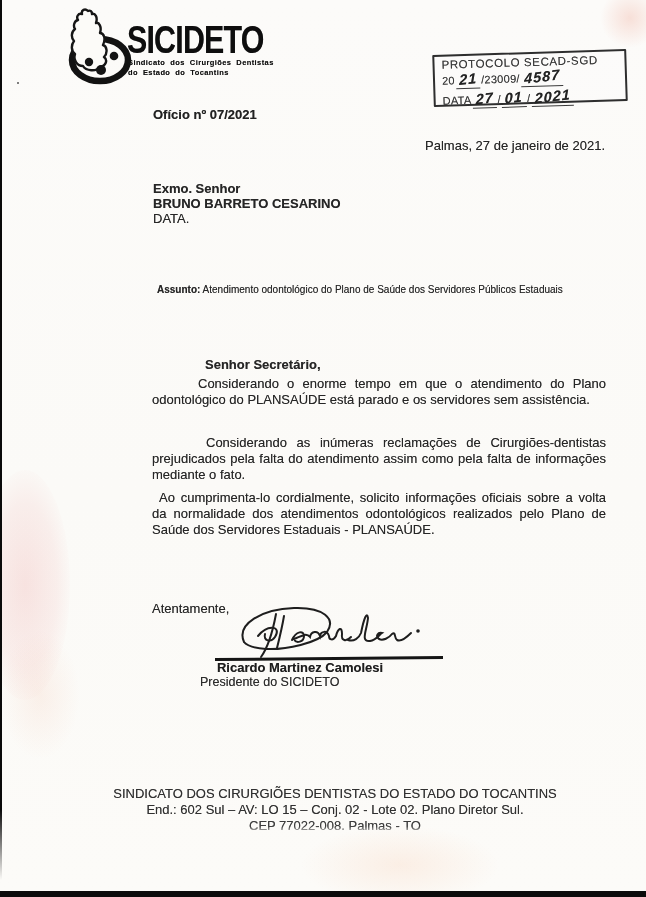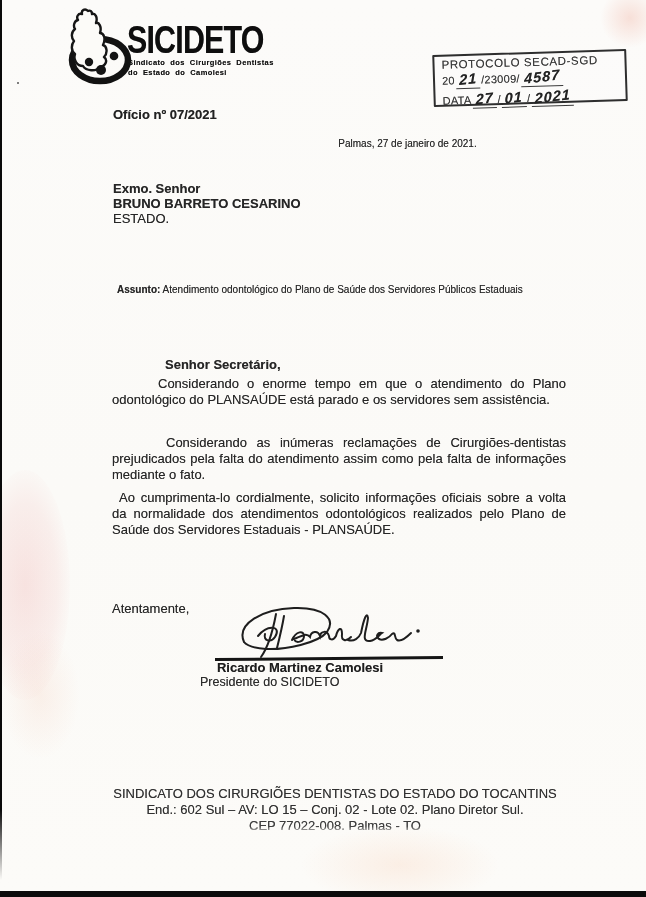--- a/index.html
+++ b/index.html
@@ -43,24 +43,24 @@
   .stamp-row { display:flex; align-items:baseline; white-space:nowrap; }
   .stamp-r1 { font-size:11.5px; letter-spacing:0.6px; font-weight:400; margin-top:1px; }
   .stamp-print { font-size:11px; letter-spacing:0.3px; }
   .hw-slot { border-bottom:1.5px solid #3a3a3a; padding:0 3px; margin:0 1px; }
   .hw { display:inline-block; font-style:italic; font-weight:bold; font-size:14.5px;
     letter-spacing:1px; color:#232323; transform:rotate(-5deg) skewX(-6deg); }
   .stamp-r2 { margin-top:0px; }
   .stamp-r3 { margin-top:1px; }
 
   
-  .abs { position:absolute; }
+  .abs { position:absolute;margin-left:40px; }
   .b { font-weight:bold; }
   .oficio { left:113px; top:107px; font-size:13px; font-weight:bold; color:#222; }
-  .dateline { left:250px; top:138px; width:315px; font-size:10px; text-align:center; }
+  .dateline { left:250px; top:138px; width:315px; font-size:13px; text-align:right; }
   .recipient { left:113px; top:182px; font-size:13px; line-height:14.8px; }
   .subject { left:110px; top:282px; width:456px; font-size:10px; line-height:15px;
     text-align:justify; text-indent:7px; }
   .greeting { left:165px; top:357px; font-size:13px; font-weight:bold;text-align:right; }
   .para { left:112px; width:454px; font-size:13px; line-height:16.2px; text-align:justify; }
   .p1 { top:376px; text-indent:46px; }
   .p2 { top:435px; text-indent:54px; }
   .p3 { top:490px; text-indent:7px; }
   .closing { left:112px; top:601px; font-size:13px; }
 
@@ -101,21 +101,21 @@
                C50,45 49,38 45,37 C48,31 46,25 42,25 C44,19 41,14 38,15 C40,9 37,5 34,6
                C34,3 32,2 30,3 Z" fill="#fcfbf8" stroke="#161616" stroke-width="2.4" stroke-linejoin="round"></path>
       <circle cx="31" cy="54" r="4.2" fill="#141414"></circle>
       <circle cx="43" cy="62" r="5" fill="#141414"></circle>
       <circle cx="56" cy="48" r="4.3" fill="#141414"></circle>
     </svg>
   </div>
   <div class="logo-title">SICIDETO</div>
   <div class="logo-sub">
     <div>Sindicato dos Cirurgiões Dentistas</div>
-    <div>do Estado do Camolesi</div>
+    <div>do Estado do Tocantins</div>
   </div>
 
   <div class="stamp">
     <div class="stamp-row stamp-r1">PROTOCOLO SECAD-SGD</div>
     <div class="stamp-row stamp-r2">
       <span class="stamp-print">20</span>
         <span class="hw-slot"><span class="hw">21</span></span>
         <span class="stamp-print">/23009/</span>
         <span class="hw-slot"><span class="hw">4587</span></span>
     </div>
@@ -128,21 +128,21 @@
         <span class="hw-slot"><span class="hw">2021</span></span>
     </div>
   </div>
 
   <div class="abs oficio">Ofício nº 07/2021</div>
   <div class="abs dateline">Palmas, 27 de janeiro de 2021.</div>
 
   <div class="abs recipient">
     <div class="b">Exmo. Senhor</div>
     <div class="b">BRUNO BARRETO CESARINO</div>
-    <div>ESTADO.</div>
+    <div>DATA.</div>
   </div>
 
   <div class="abs subject"><span class="b">Assunto:</span><span> Atendimento odontológico do Plano de Saúde dos Servidores Públicos Estaduais</span></div>
 
   <div class="abs greeting">Senhor Secretário,</div>
 
   <div class="abs para p1">Considerando o enorme tempo em que o atendimento do Plano odontológico do PLANSAÚDE está parado e os servidores sem assistência.</div>
   <div class="abs para p2">Considerando as inúmeras reclamações de Cirurgiões-dentistas prejudicados pela falta do atendimento assim como pela falta de informações mediante o fato.</div>
   <div class="abs para p3">Ao cumprimenta-lo cordialmente, solicito informações oficiais sobre a volta da normalidade dos atendimentos odontológicos realizados pelo Plano de Saúde dos Servidores Estaduais - PLANSAÚDE.</div>
 

